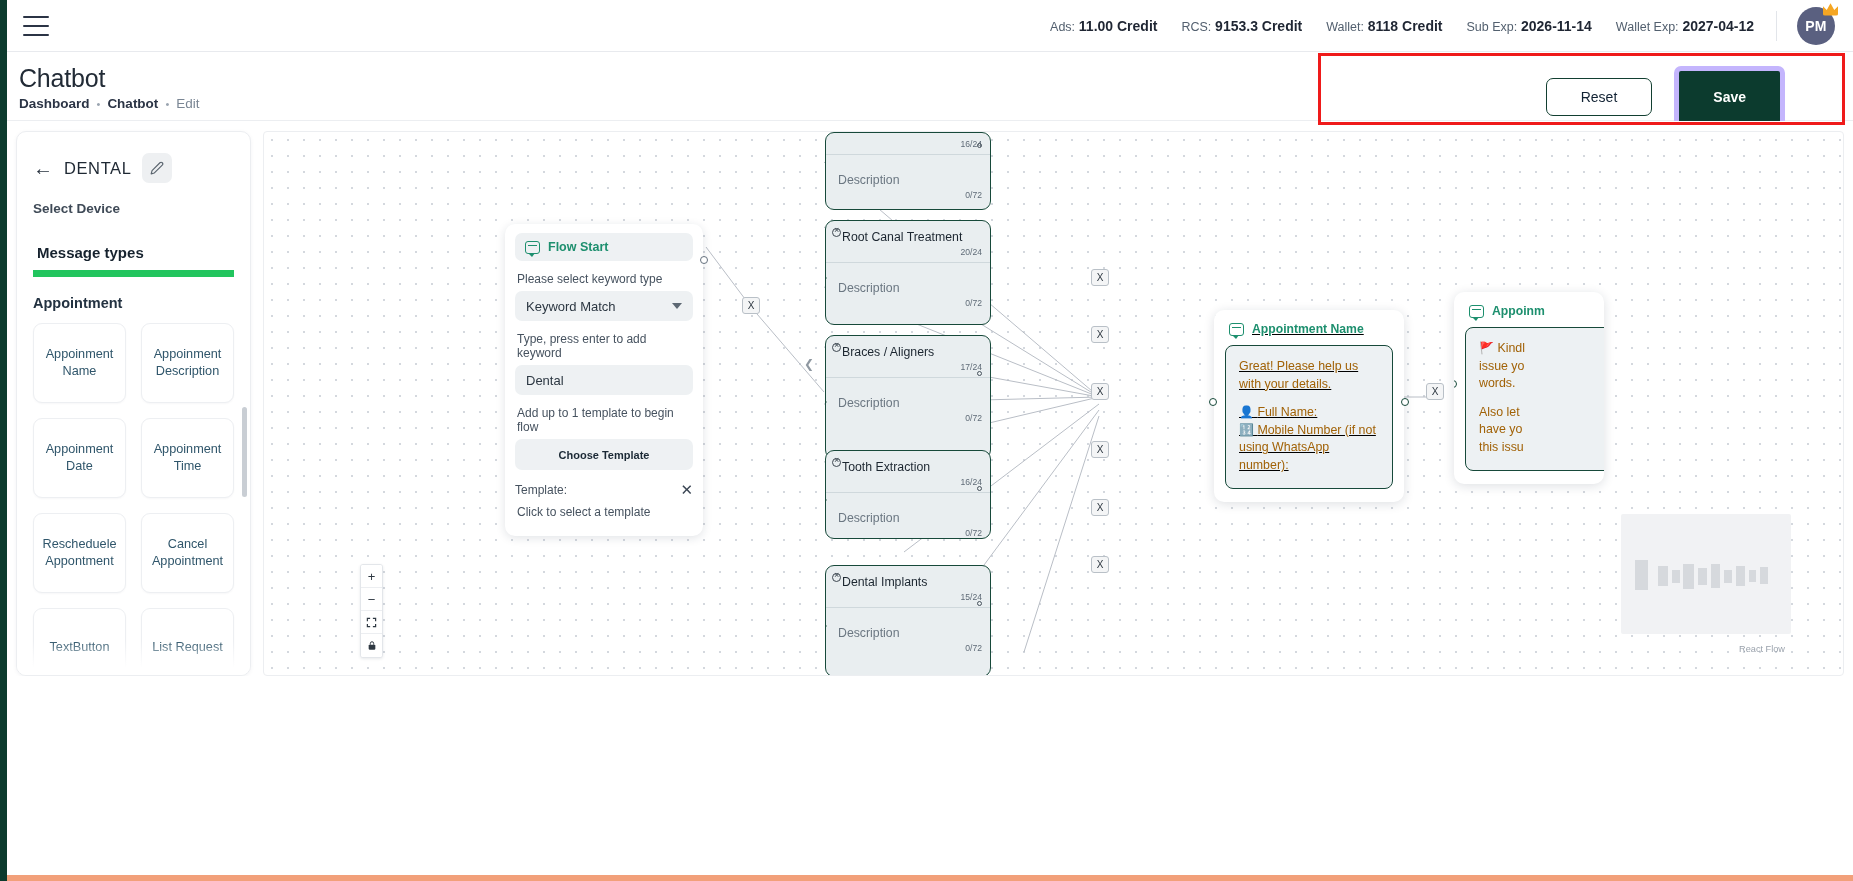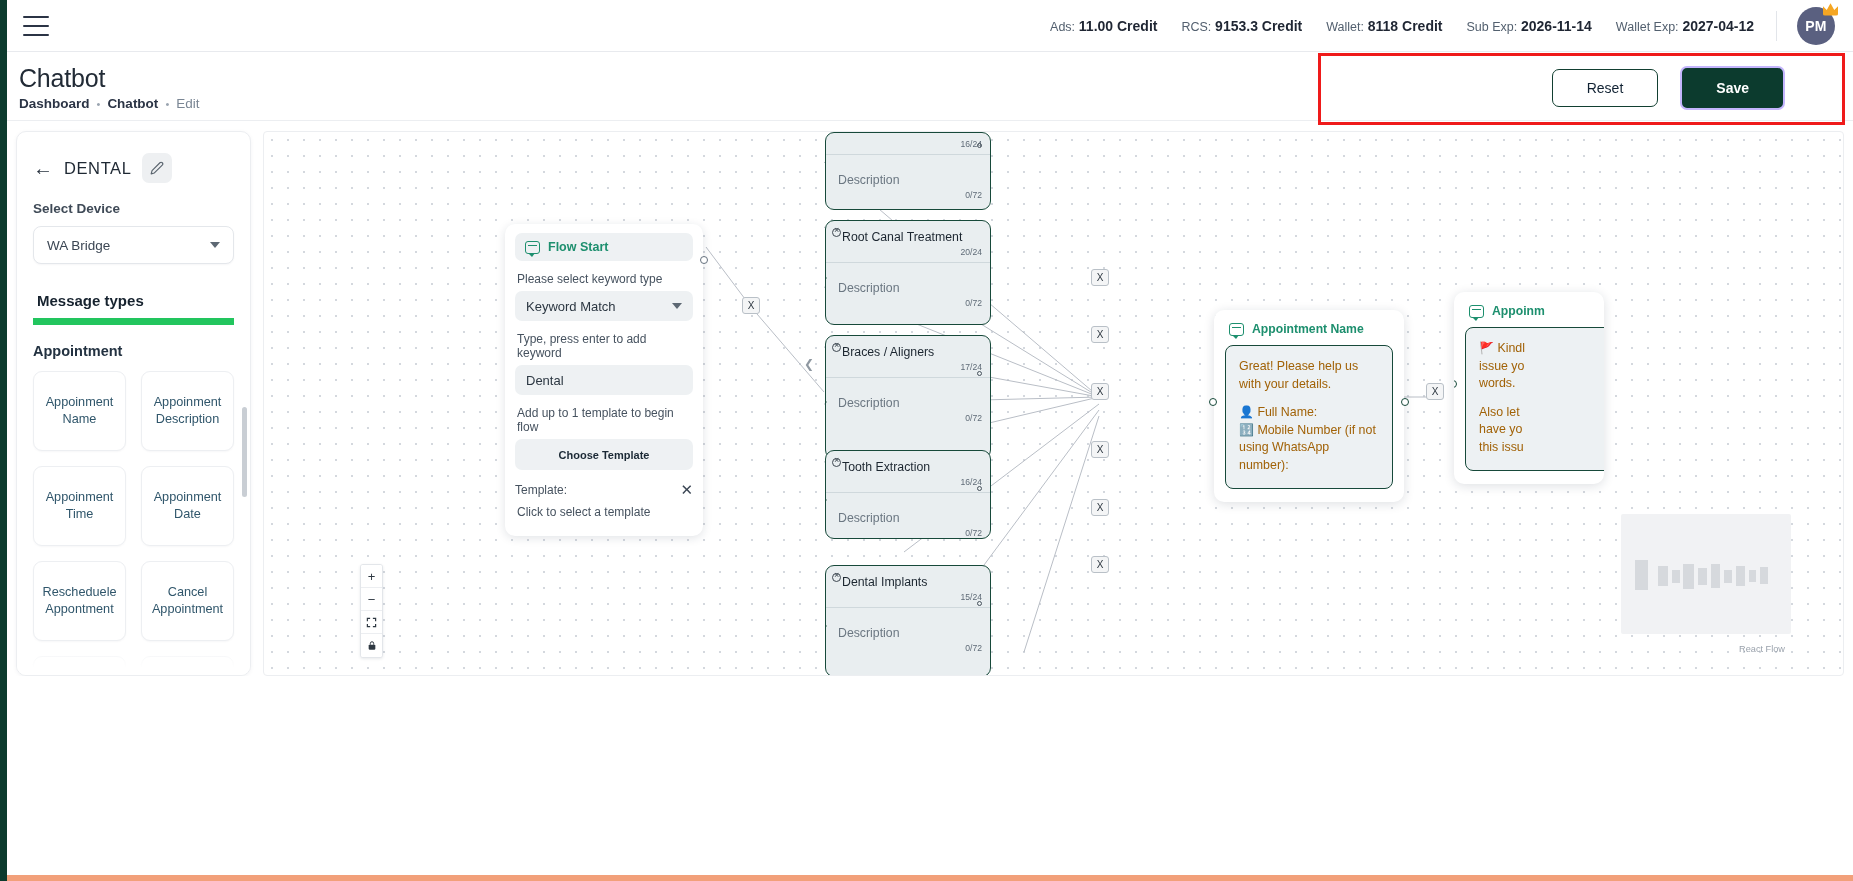--- a/index.html
+++ b/index.html
@@ -57,22 +57,22 @@
   .bc-item.current { color:#7a8694; font-weight:400; }
   .bc-dot { color:#9aa4b0; font-size:11px; }
 
   .actions { position:absolute; right:68px; top:14px; display:flex; gap:22px; align-items:center; }
   .btn { font-size:14px; border-radius:7px; cursor:pointer; }
   .btn-reset {
     background:#fff; color:#123; border:1px solid #123f31;
     padding:10px 34px; font-weight:400;
   }
   .btn-save {
-    background:#0c3b2e; color:#fff; border:2px solid #c4b5fd;
-    padding:12px 34px; font-weight:600;
+    background:#0c3b2e; color:#fff; border:5px solid #c4b5fd;
+    padding:18px 34px; font-weight:600;
   }
   .red-annotation {
     position:absolute; left:1318px; top:53px; width:527px; height:72px;
     border:3px solid #ef1a1a; pointer-events:none; z-index:35;
   }
 
   
   .body-area { position:absolute; left:7px; top:121px; right:0; bottom:0;
     background:#fff; }
 
@@ -307,36 +307,32 @@
         <div class="sb-back">←</div>
         <div class="sb-title">DENTAL</div>
         <div class="sb-edit">
           <svg width="14" height="14" viewBox="0 0 24 24" fill="none" stroke="#5b656f" stroke-width="2" stroke-linecap="round" stroke-linejoin="round">
             <path d="M17 3a2.8 2.8 0 0 1 4 4L7.5 20.5 2 22l1.5-5.5L17 3z"></path>
           </svg>
         </div>
       </div>
 
       <div class="sb-label">Select Device</div>
-      <div class="sb-select">
-        <span>WA Bridge</span>
-        <span class="caret"></span>
-      </div>
 
       <div class="tabs">
         <span class="tab">Message types</span>
       </div>
 
       <div class="section-title">Appointment</div>
 
       <div class="cards">
         <div class="card">Appoinment Name</div>
         <div class="card">Appoinment Description</div>
+        <div class="card">Appoinment Date</div>
         <div class="card">Appoinment Time</div>
-        <div class="card">Appoinment Date</div>
         <div class="card">Rescheduele Appontment</div>
         <div class="card">Cancel Appointment</div>
         <div class="card">TextButton</div>
         <div class="card">List Request</div>
       </div>
 
       <div class="sb-scroll"></div>
       <div class="sb-fade"></div>
     </div>
 
@@ -440,21 +436,21 @@
 
       <div class="ebtn" style="left:478px; top:165px;">X</div>
       <div class="ebtn" style="left:827px; top:137px;">X</div>
       <div class="ebtn" style="left:827px; top:194px;">X</div>
       <div class="ebtn" style="left:827px; top:251px;">X</div>
       <div class="ebtn" style="left:827px; top:309px;">X</div>
       <div class="ebtn" style="left:827px; top:367px;">X</div>
       <div class="ebtn" style="left:827px; top:424px;">X</div>
       <div class="ebtn" style="left:1162px; top:251px;">X</div>
 
-      <div class="anode" style="left:950px; top:178px; width:190px;">
+      <div class="anode" style="left:950px; top:178px; width:190px;text-decoration:underline;">
         <div style="display:flex;align-items:center;gap:8px;padding:2px 2px 9px 4px;font-size:12.2px;color:#1d8f6e;font-weight:600;">
           <span class="chat-ico">
               <em></em>
             </span>
           <span>Appointment Name</span>
         </div>
         <div class="abody">
           <p>Great! Please help us with your details.</p>
           <div class="gap"></div>
           <p>

